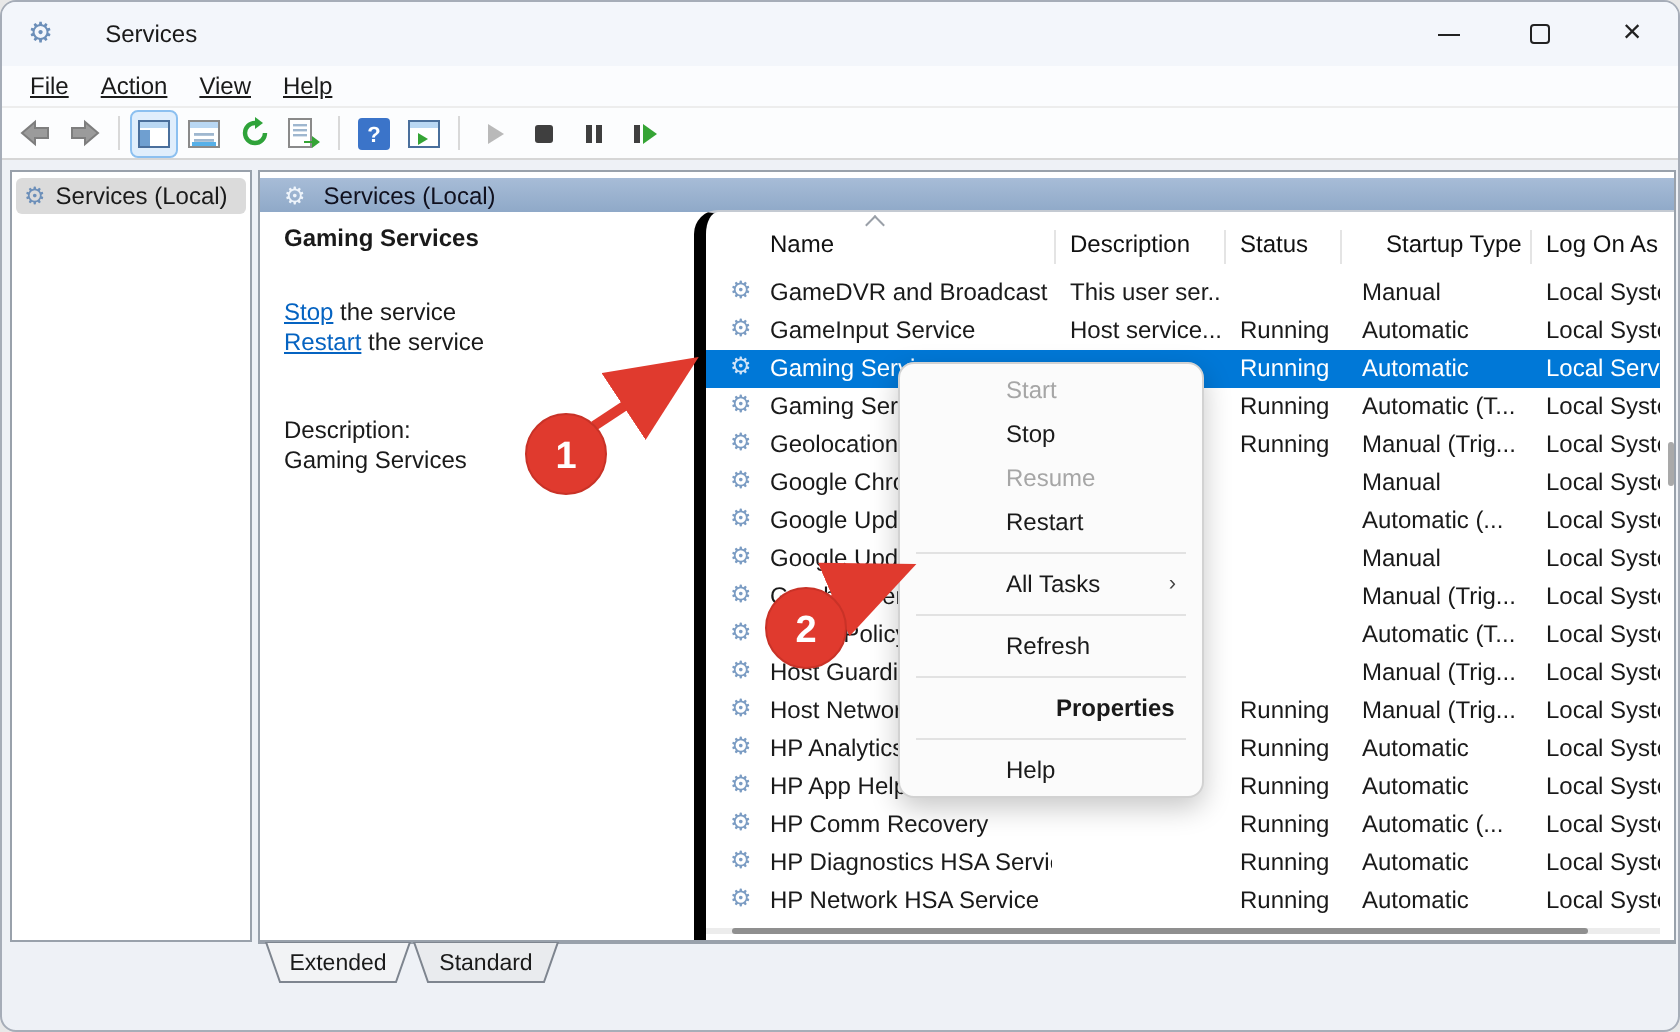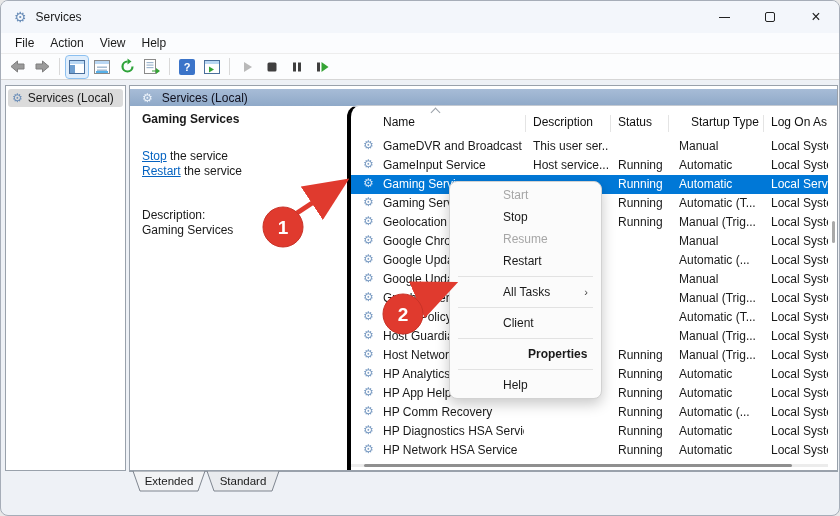--- a/index.html
+++ b/index.html
@@ -2,28 +2,28 @@
 <html><head>
 <meta charset="utf-8">
 <style>
   * { margin:0; padding:0; box-sizing:border-box; }
   html,body { width:840px; height:516px; background:#e8e8e8; font-family:"Liberation Sans",sans-serif; }
   .window { position:relative; width:840px; height:516px; background:#eef1f6; border:1px solid #a6adb8; border-radius:8px; overflow:hidden; font-size:12px; color:#1a1a1a; }
 
   
   .titlebar { position:absolute; left:0; top:0; right:0; height:32px; background:#f3f6fb; display:flex; align-items:center; }
   .titlebar .app-gear { margin-left:13px; font-family:"DejaVu Sans",sans-serif; font-size:14px; color:#6c8fb9; line-height:1; }
-  .titlebar .title { margin-left:9px; font-size:12px; color:#1a1a1a; }
+  .titlebar .title { margin-left:26px; font-size:12px; color:#1a1a1a; }
   .win-controls { position:absolute; right:0; top:0; height:32px; display:flex; }
   .win-btn { width:46px; height:32px; display:flex; align-items:center; justify-content:center; color:#222; font-size:13px; }
   .max-box { width:10px; height:10px; border:1.2px solid #222; border-radius:2px; }
   .min-line { width:11px; height:0; border-top:1.4px solid #222; }
 
   
-  .menubar { position:absolute; left:0; top:32px; right:0; height:20px; background:#fbfcfe; display:flex; align-items:center; padding-left:6px; }
+  .menubar { position:absolute; left:0; top:32px; right:0; height:20px; background:#fbfcfe; display:flex; align-items:center; padding-left:6px;text-decoration:underline; }
   .menubar span { padding:2px 8px; }
 
   
   .toolbar { position:absolute; left:0; top:52px; right:0; height:27px; background:#fcfdfe; border-top:1px solid #ededed; border-bottom:1px solid #d6d6d6; display:flex; align-items:center; padding-left:5px; gap:3px; }
   .tb { width:22px; height:22px; display:flex; align-items:center; justify-content:center; border-radius:3px; }
   .tb.active { background:#e0eefc; outline:1px solid #8cc0f0; }
   .tb-sep { width:1px; height:17px; background:#d9d9d9; margin:0 3px; }
 
   
   .sidebar { position:absolute; left:4px; top:84px; width:121px; height:386px; background:#fff; border:1px solid #99a1ab; }
@@ -32,21 +32,21 @@
 
   .main { position:absolute; left:128px; top:84px; width:709px; height:386px; background:#fff; border:1px solid #99a1ab; overflow:hidden; }
   .banner { position:absolute; left:0; right:0; top:3px; height:17px; background:linear-gradient(180deg,#a7bcd7,#8fa9c8); display:flex; align-items:center; padding-left:12px; gap:9px; color:#10101e; }
   .banner .gear { font-family:"DejaVu Sans",sans-serif; font-size:12px; color:#eef4fb; line-height:1; }
 
   .info-title { position:absolute; left:12px; top:26px; font-weight:bold; }
   .info-line { position:absolute; left:12px; }
   .link { color:#0563c1; text-decoration:underline; }
 
   
-  .listpanel { position:absolute; left:217px; top:19px; width:491px; height:366px; background:#fff; border-top-left-radius:12px; border-left:4px solid #000000; border-top:1px solid #c4cad2; }
+  .listpanel { position:absolute; left:217px; top:19px; width:491px; height:366px; background:#fff; border-top-left-radius:12px; border-left:6px solid #000000; border-top:1px solid #c4cad2; }
   .col-head { position:absolute; top:9px; height:19px; color:#111; }
   .head-sep { position:absolute; top:9px; width:1px; height:17px; background:#e4e4e4; }
   .sort-chev { position:absolute; left:81px; top:3px; width:7px; height:7px; border-left:1.2px solid #9aa0a8; border-top:1.2px solid #9aa0a8; transform:rotate(45deg); }
   .rows { position:absolute; left:0; top:31px; width:477px; }
   .row { position:relative; height:19px; white-space:nowrap; }
   .row .gear { position:absolute; left:12px; top:2px; font-family:"DejaVu Sans",sans-serif; font-size:12px; color:#7b9cc3; line-height:1; }
   .cell { position:absolute; top:2px; overflow:hidden; white-space:nowrap; }
   .c-name    { left:32px;  width:141px; }
   .c-desc    { left:182px; width:76px; }
   .c-status  { left:267px; width:49px; }
@@ -384,21 +384,21 @@
   </div>
 
   <div class="ctxmenu" id="ctxmenu">
       <div class="mi disabled">Start</div>
       <div class="mi">Stop</div>
       <div class="mi disabled">Resume</div>
       <div class="mi">Restart</div>
       <div class="msep"></div>
       <div class="mi">All Tasks<span class="sub">›</span></div>
       <div class="msep"></div>
-      <div class="mi">Client</div>
+      <div class="mi">Refresh</div>
       <div class="msep"></div>
       <div class="mi bold">Properties</div>
       <div class="msep"></div>
       <div class="mi">Help</div>
     </div>
 
   <div class="bottomline"></div>
   <svg class="tabs-svg" width="240" height="24" viewBox="0 0 240 24">
     <polygon points="4,0 76,0 69,20 11,20" fill="#f2f3f5" stroke="#7e858f"></polygon>
     <polygon points="78,0 150,0 143,20 85,20" fill="#e9ebee" stroke="#7e858f"></polygon>

